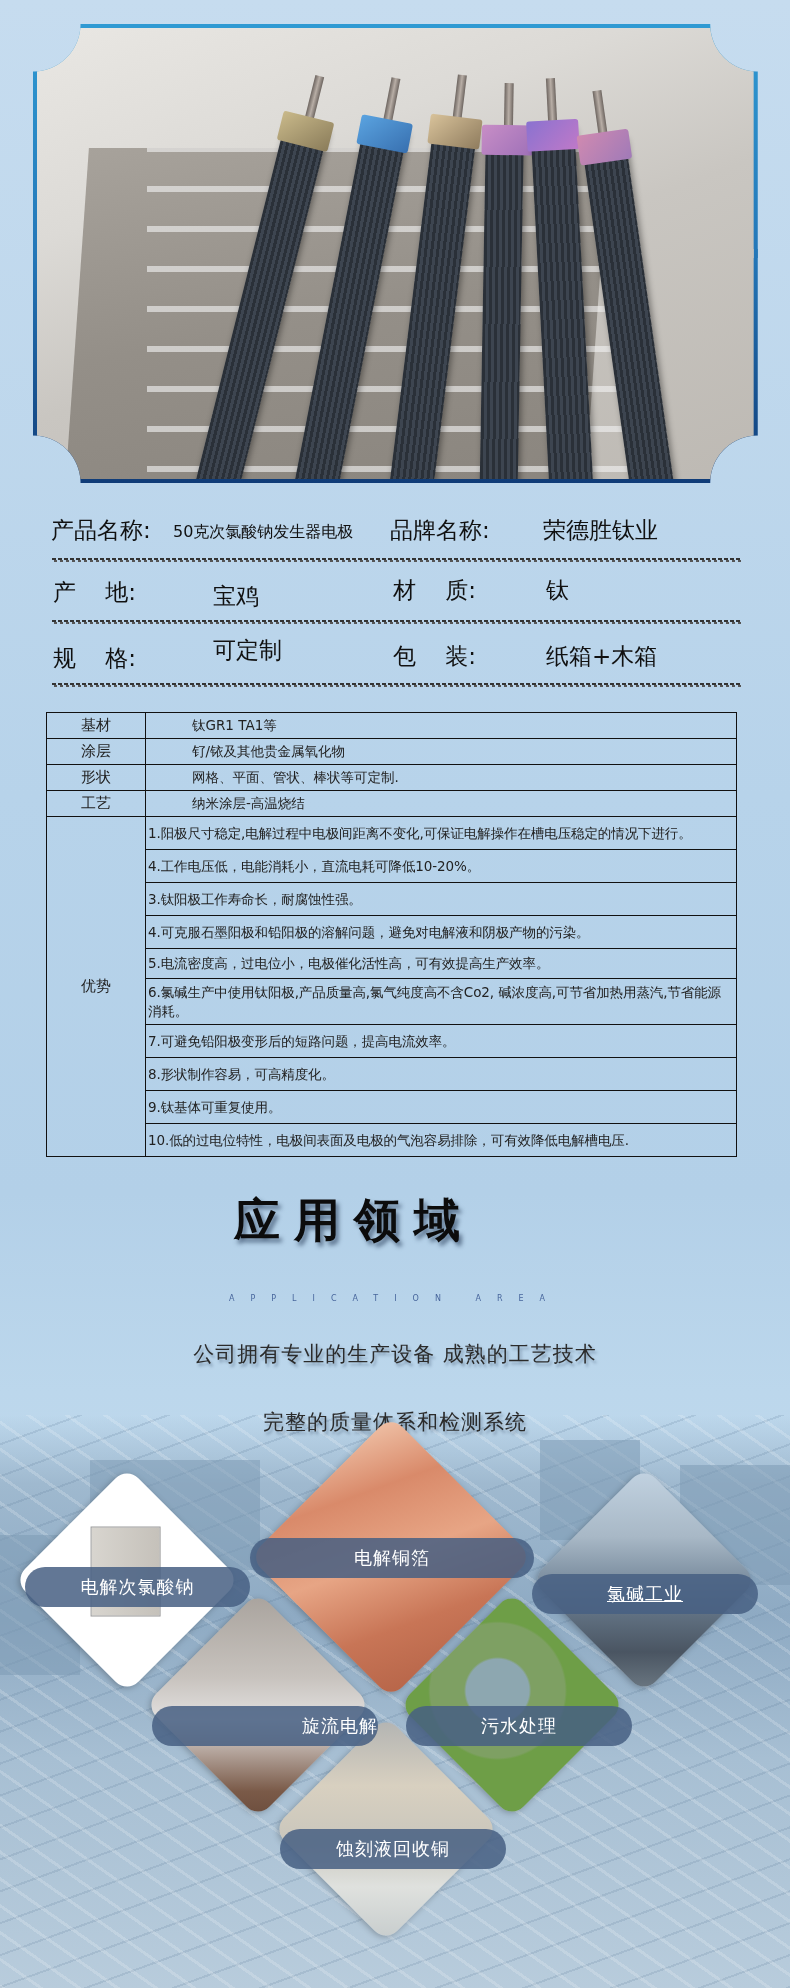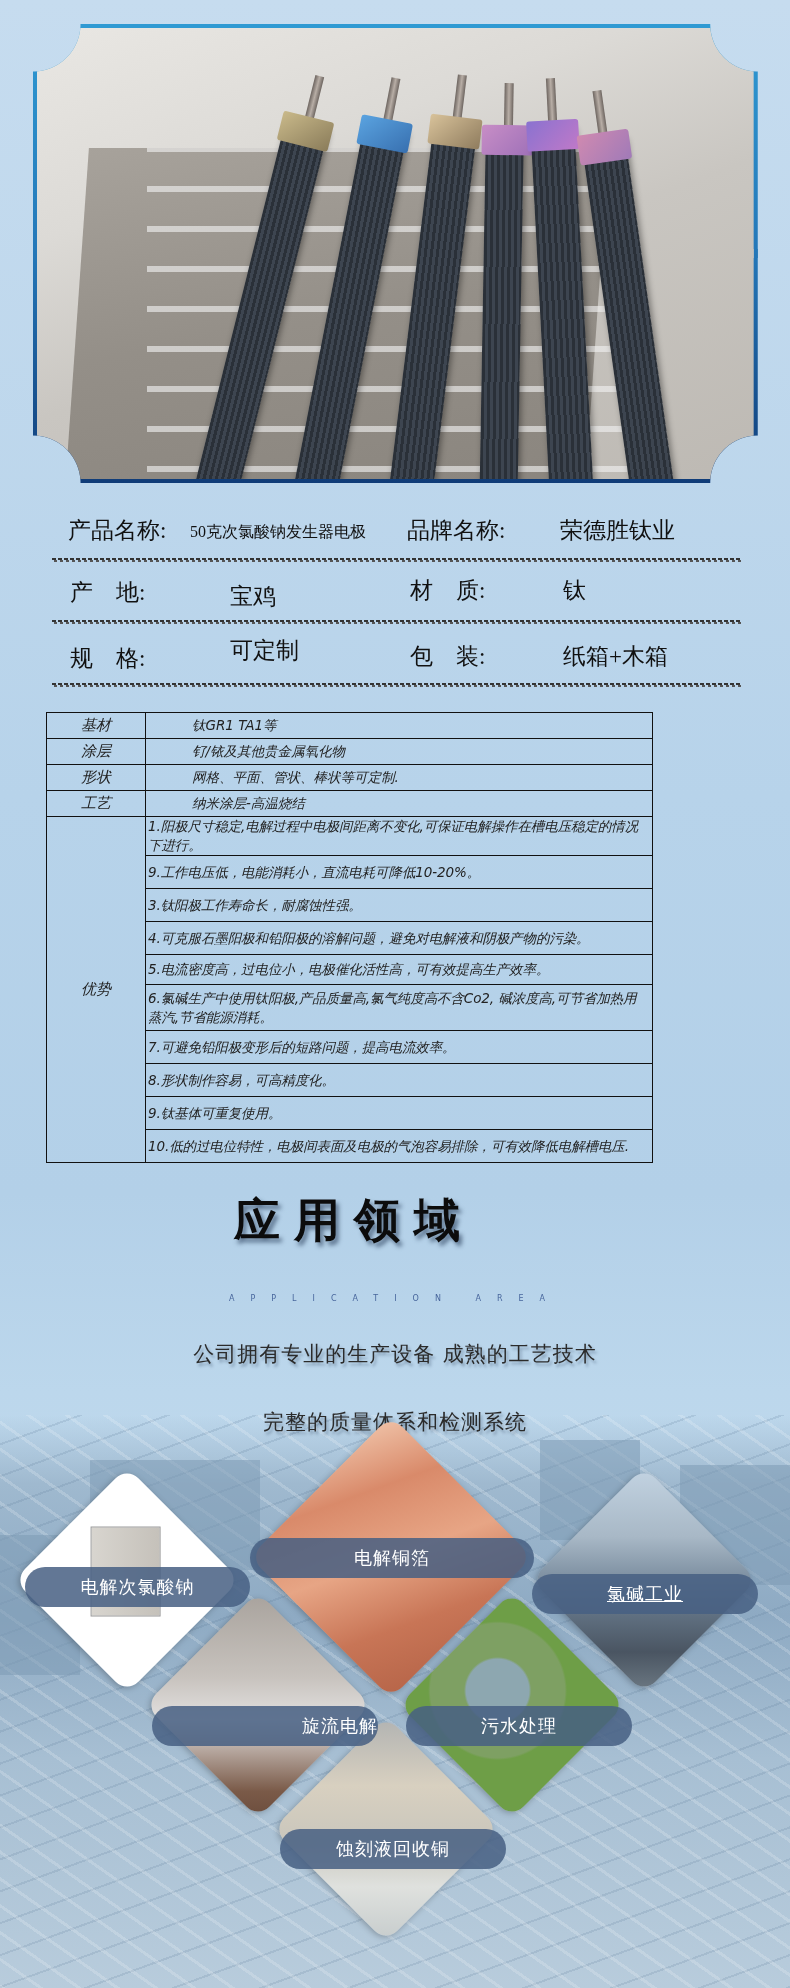--- a/index.html
+++ b/index.html
@@ -76,38 +76,38 @@
   }
   .electrode-bar .stud.top { top: -50px; height: 45px; }
   .cross-rods {
     position: absolute; left: 110px; top: 120px; width: 480px; height: 340px;
     background: repeating-linear-gradient(0deg, transparent 0 16px, rgba(240,240,240,.9) 16px 22px, transparent 22px 40px);
     opacity: .7;
   }
 
   
   .info-row {
-    position: absolute; left: 60px; width: 690px; height: 50px; font-family: Liberation Serif, serif;
+    position: absolute; left: 43px; width: 690px; height: 50px;
   }
   .info-row .lbl, .info-row .val {
     position: absolute; bottom: 12px; font-size: 23px; color: #111; white-space: nowrap;
   }
   .info-row .val.small { font-size: 16px; bottom: 15px; }
   .dash-line {
     position: absolute; left: 52px; width: 690px; height: 4px;
     background:
       repeating-linear-gradient(90deg, #333 0 4px, transparent 4px 6px) 0 0/100% 2px no-repeat,
       repeating-linear-gradient(90deg, transparent 0 2px, #555 2px 5px, transparent 5px 6px) 0 2px/100% 2px no-repeat;
   }
 
   
   table.spec {
     position: absolute; left: 46px; top: 712px;
-    width: 607px; border-collapse: collapse;
-    font-size: 13.5px; color: #222; font-style: italic;
+    width: 691px; border-collapse: collapse;
+    font-size: 13.5px; color: #222;
   }
   table.spec td {
     border: 1.5px solid #111;
     padding: 0 4px;
     vertical-align: middle;
   }
   table.spec td.key {
     width: 99px; text-align: center; font-size: 15px;
   }
   table.spec tr.basic td { height: 26px; }
@@ -247,21 +247,21 @@
     </tr>
     <tr class="basic">
       <td class="key">工艺</td>
       <td class="val">纳米涂层-高温烧结</td>
     </tr>
     <tr class="adv">
       <td class="key" rowspan="10">优势</td>
       <td class="val">1.阳极尺寸稳定,电解过程中电极间距离不变化,可保证电解操作在槽电压稳定的情况下进行。</td>
     </tr>
     <tr class="adv">
-          <td class="val">9.工作电压低，电能消耗小，直流电耗可降低10-20%。</td>
+          <td class="val">4.工作电压低，电能消耗小，直流电耗可降低10-20%。</td>
         </tr>
     <tr class="adv">
           <td class="val">3.钛阳极工作寿命长，耐腐蚀性强。</td>
         </tr>
     <tr class="adv">
           <td class="val">4.可克服石墨阳极和铅阳极的溶解问题，避免对电解液和阴极产物的污染。</td>
         </tr>
     <tr class="adv short">
           <td class="val">5.电流密度高，过电位小，电极催化活性高，可有效提高生产效率。</td>
         </tr>

